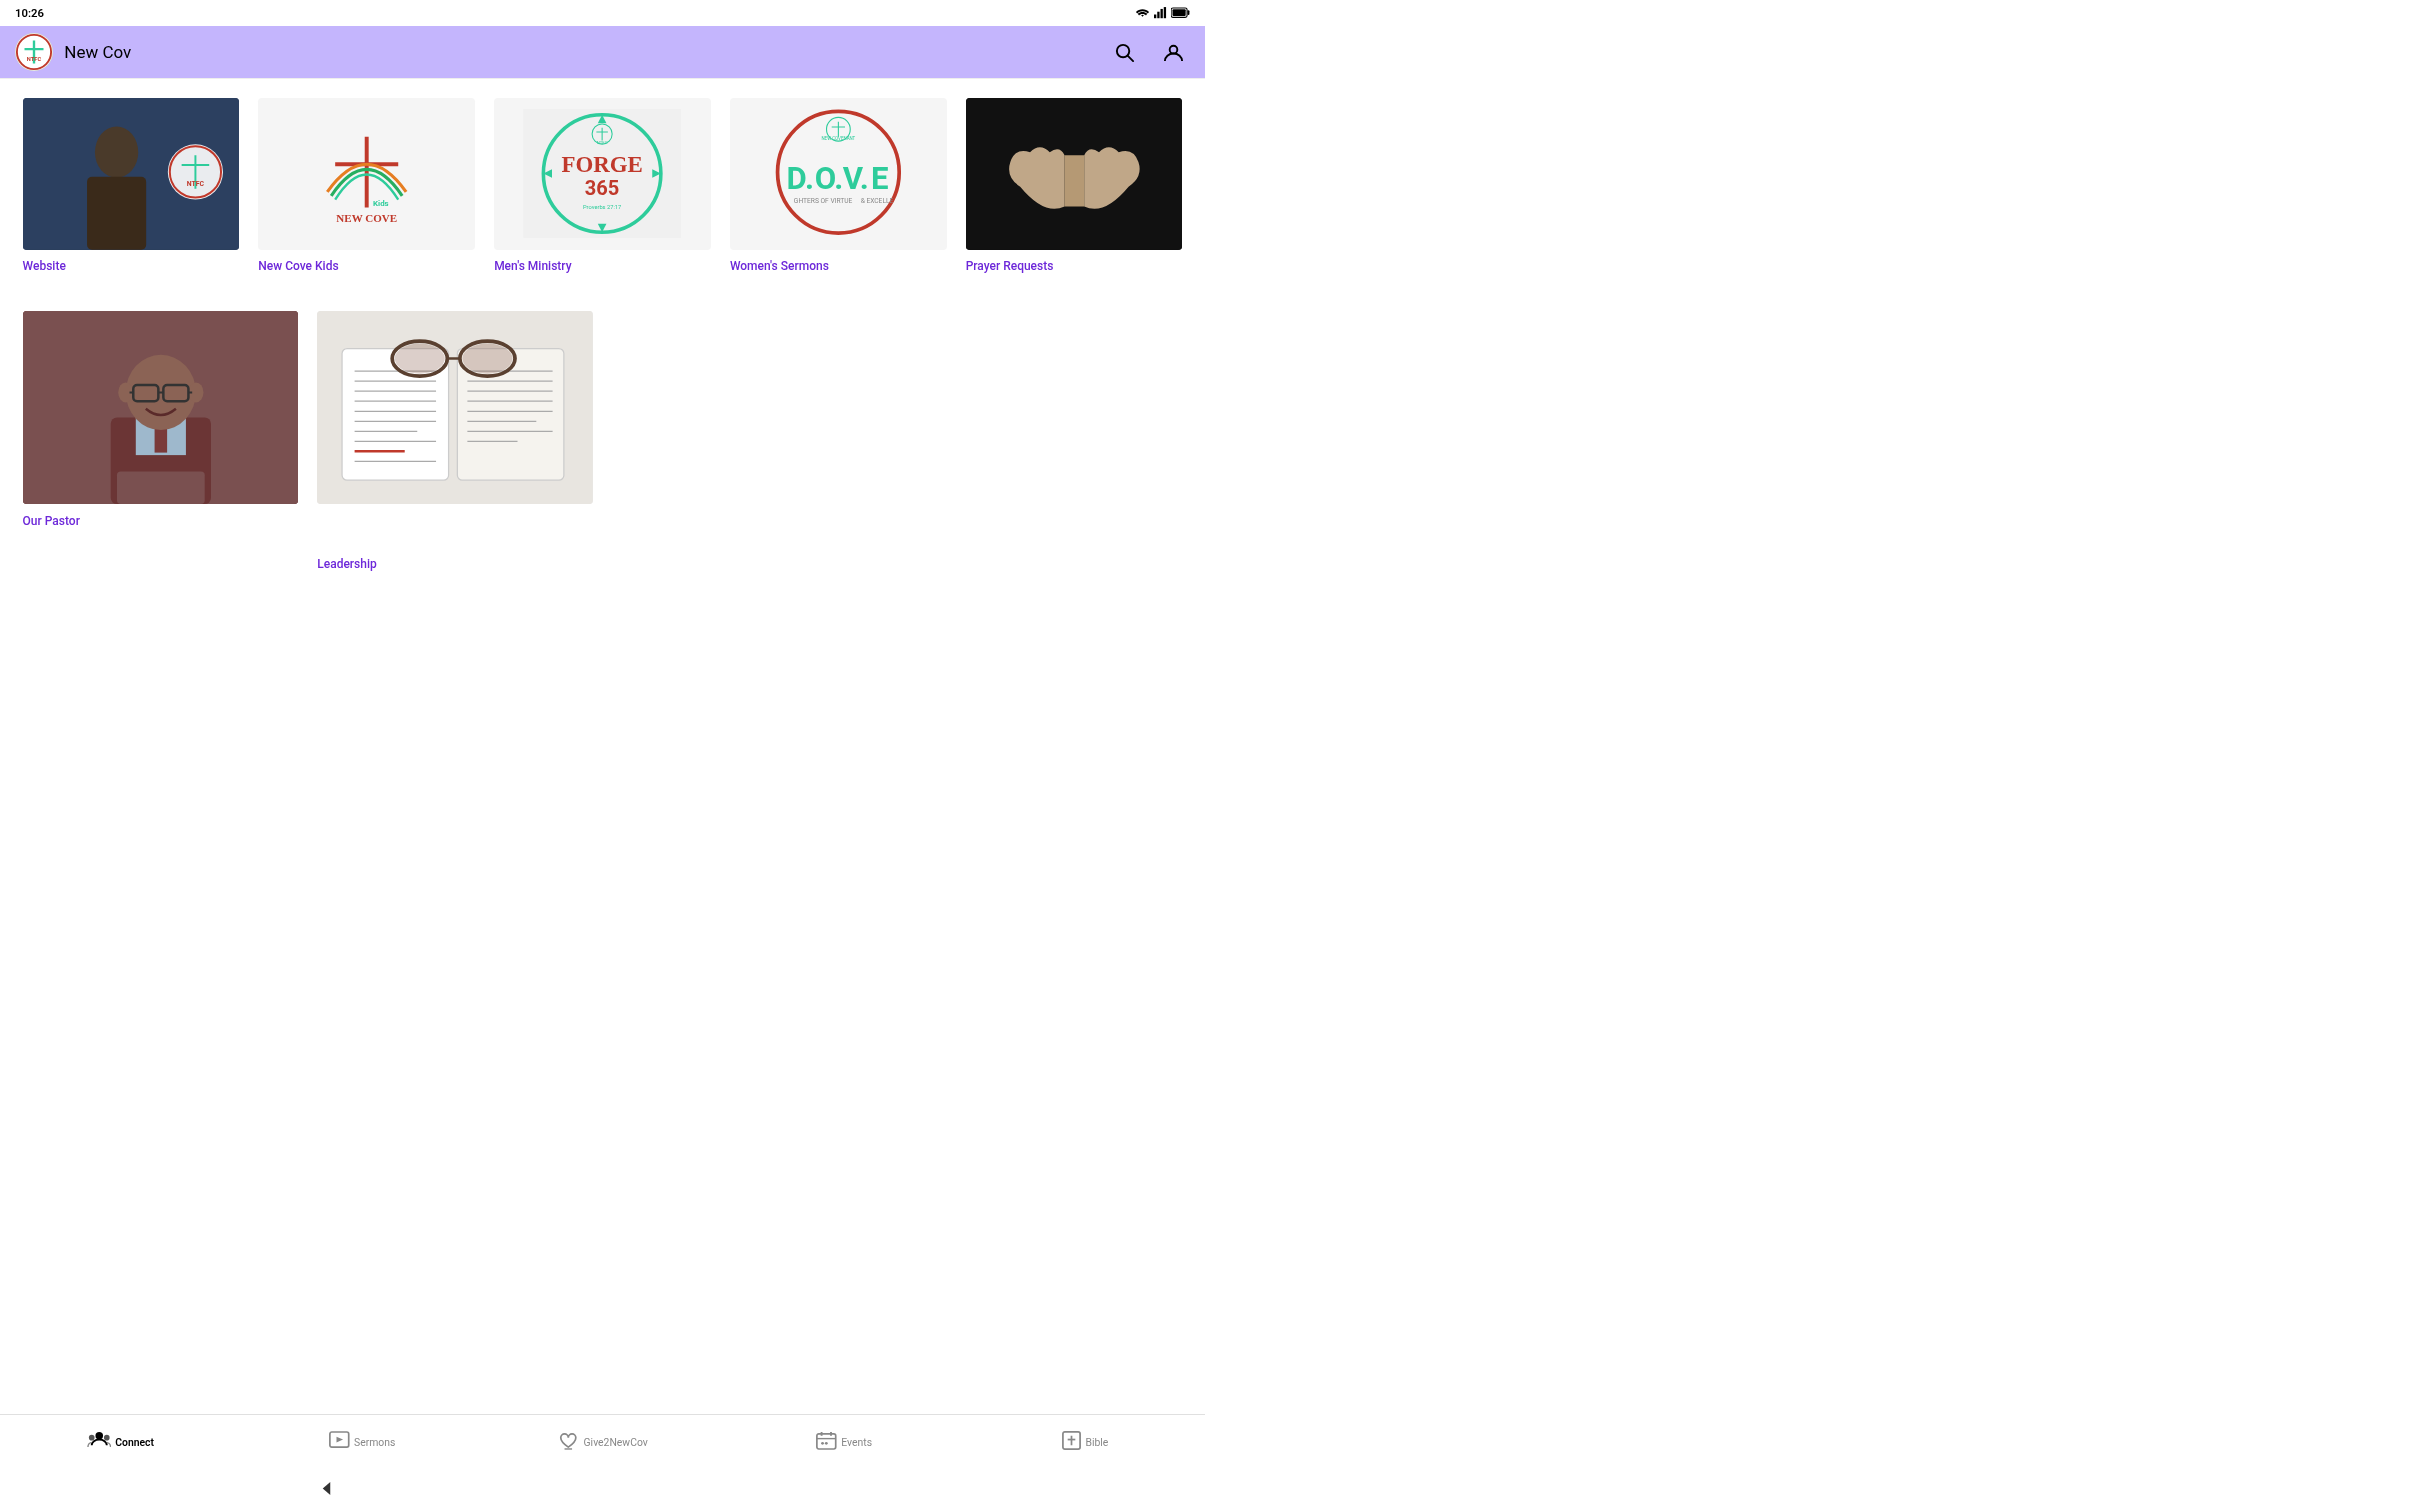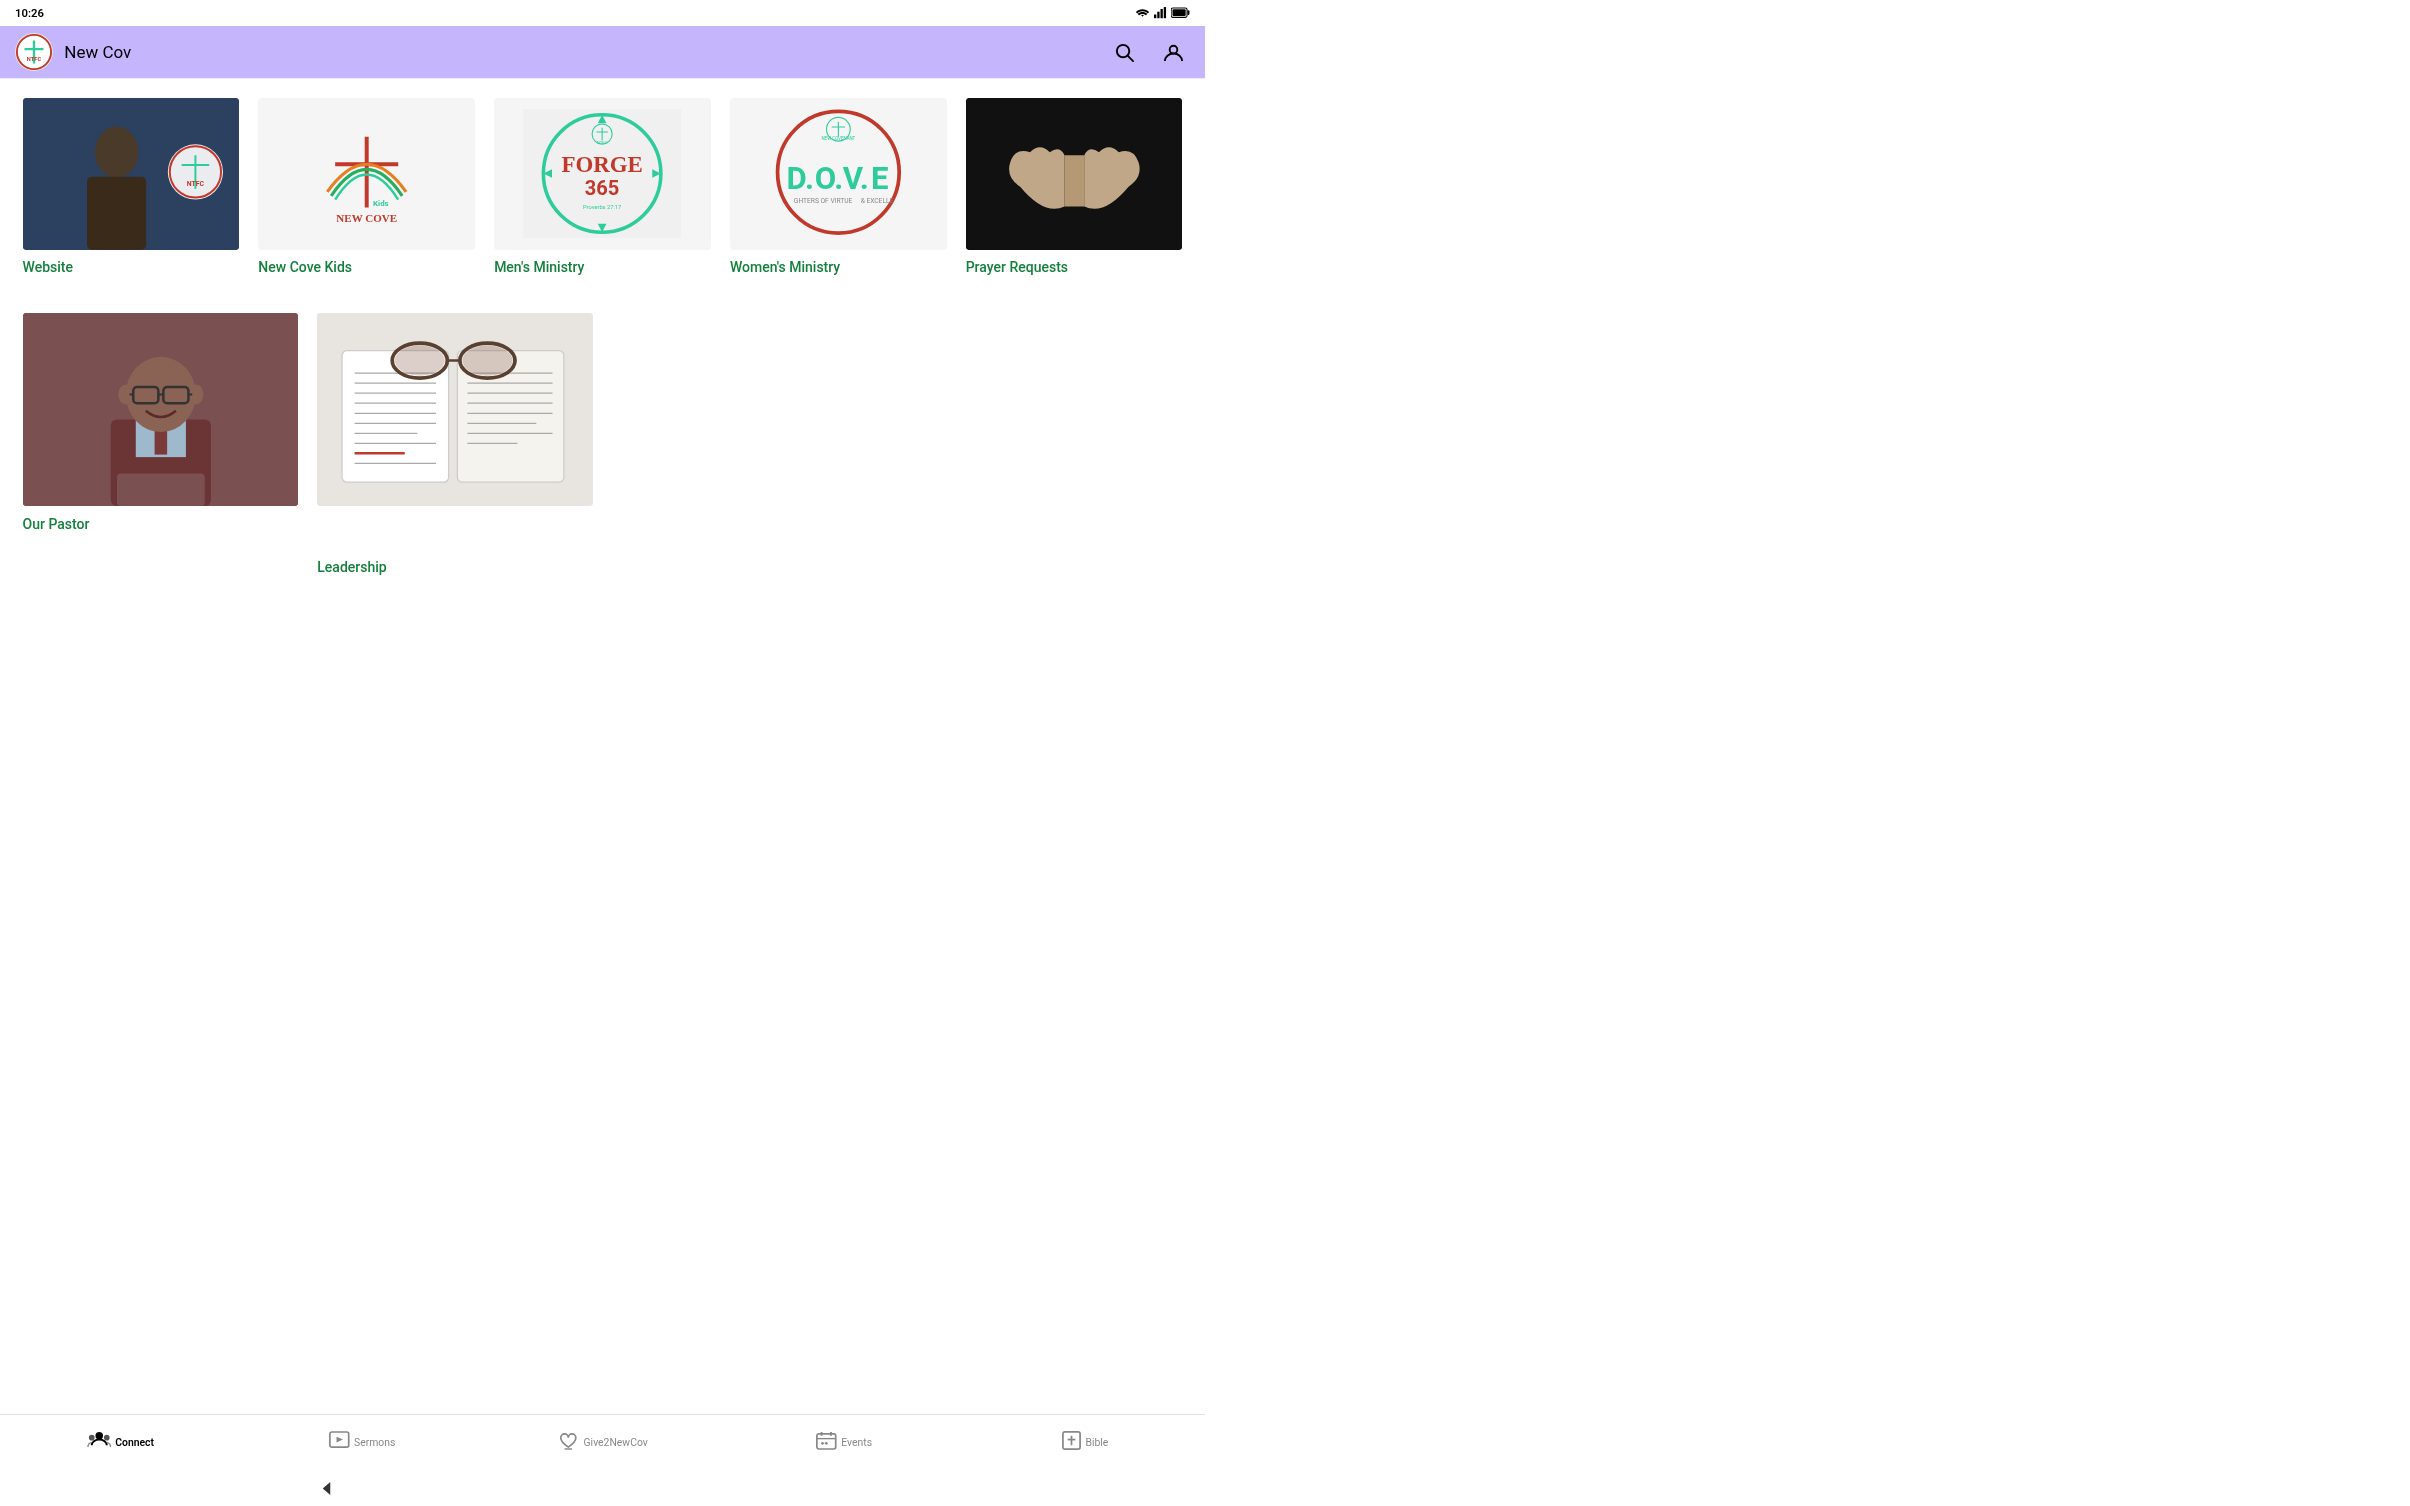--- a/index.html
+++ b/index.html
@@ -100,23 +100,23 @@
     .grid-item-image {
       width: 100%;
       padding-top: 70%;
       position: relative;
       border-radius: 3.8px;
       overflow: hidden;
       margin-bottom: 9.4px;
     }
 
     .grid-item-label {
-      font-size: 14px;
+      font-size: 12px;
       font-weight: 500;
-      color: #15803d;
+      color: #6d28d9;
     }
 
     
     .img-website {
       background: #2c3e5a;
     }
     .img-newcovekids {
       background: #f5f5f5;
     }
     .img-mens {
@@ -346,21 +346,21 @@
             <text x="40" y="110" font-size="42" text-anchor="start" fill="#2ecc9b" font-weight="bold">D.</text>
             <text x="78" y="110" font-size="42" text-anchor="start" fill="#2ecc9b" font-weight="bold">O.</text>
             <text x="116" y="110" font-size="42" text-anchor="start" fill="#2ecc9b" font-weight="bold">V.</text>
             <text x="154" y="110" font-size="42" text-anchor="start" fill="#2ecc9b" font-weight="bold">E</text>
 
             <text x="50" y="130" font-size="9" text-anchor="start" fill="#888">GHTERS OF VIRTUE</text>
             <text x="140" y="130" font-size="9" text-anchor="start" fill="#888">&amp; EXCELLE</text>
           </svg>
         </div>
       </div>
-      <span class="grid-item-label">Women's Ministry</span>
+      <span class="grid-item-label">Women's Sermons</span>
     </div>
 
     <div class="grid-item">
       <div class="grid-item-image img-prayer">
         <div class="logo-container">
           <svg width="100%" height="100%" viewBox="0 0 220 154" style="position:absolute;top:0;left:0;">
             <rect width="220" height="154" fill="#111"></rect>
 
             <path d="M55,90 Q40,80 45,65 Q50,50 65,55 Q75,45 85,55 Q95,48 100,58 L100,110 Q80,120 55,90z" fill="#d4b896" opacity="0.9"></path>
 

